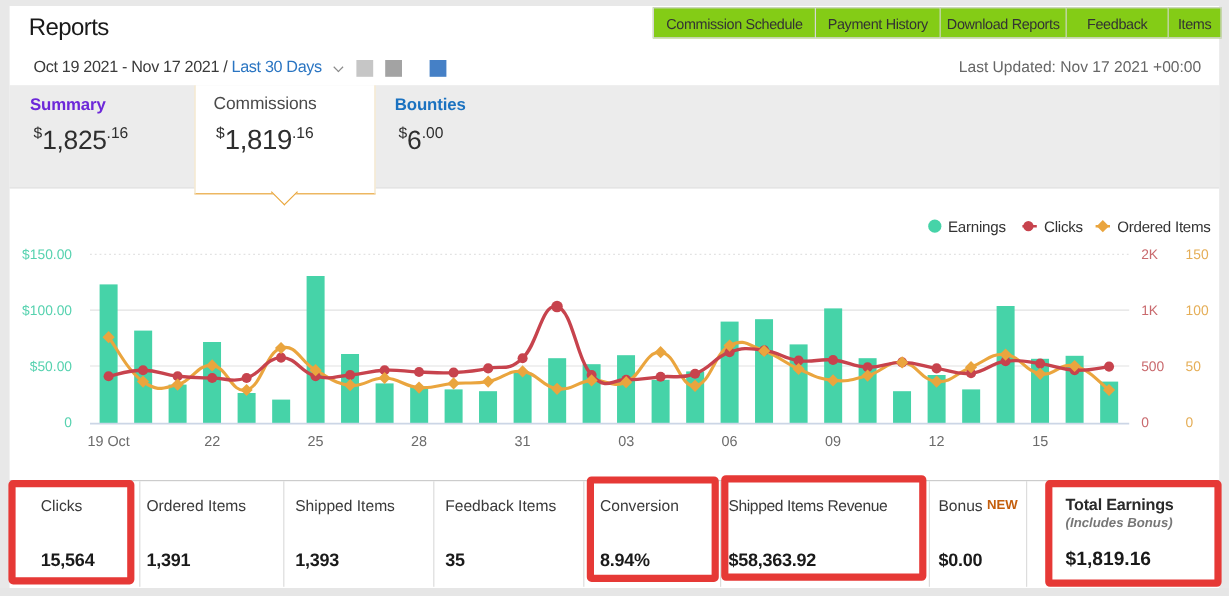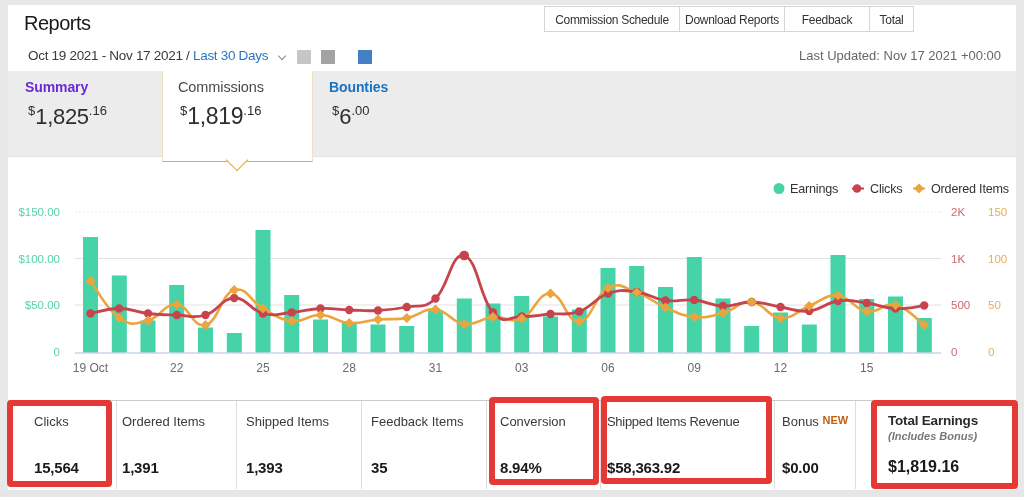--- a/index.html
+++ b/index.html
@@ -1,31 +1,32 @@
 <!DOCTYPE html>
 <html><head>
 <meta charset="utf-8">
 <style>
 * { margin:0; padding:0; box-sizing:border-box; }
 html,body { width:1024px; height:497px; background:#e8e8e8; font-family:"Liberation Sans",sans-serif; position:relative; overflow:hidden; }
 .abs { position:absolute; }
-.btns div { border:1px solid #d6d6d6; background:#ffffff; font-size:12px; color:#333; text-align:center; line-height:27px; white-space:nowrap; letter-spacing:-0.3px; overflow:hidden; }
+.btns div { border:1px solid #d6d6d6; background:#84cc16; font-size:12px; color:#333; text-align:center; line-height:27px; white-space:nowrap; letter-spacing:-0.3px; overflow:hidden; }
 </style>
 </head>
 <body>
 
 <div class="abs" style="left:8px;top:5px;width:1008px;height:485px;background:#fff;"></div>
 
 <div class="abs" style="left:24px;top:12px;font-size:20px;font-weight:500;color:#191919;letter-spacing:-0.5px;">Reports</div>
 
 <div class="abs btns" style="left:544px;top:6px;height:26px;display:flex;">
   <div style="width:136px;">Commission Schedule</div>
+  <div style="width:104px;border-left:none;">Payment History</div>
   <div style="width:105px;border-left:none;">Download Reports</div>
   <div style="width:85px;border-left:none;">Feedback</div>
-  <div style="width:44px;border-left:none;">Total</div>
+  <div style="width:44px;border-left:none;">Items</div>
 </div>
 
 <div class="abs" style="left:28px;top:48px;font-size:13.5px;color:#3a3a3a;letter-spacing:-0.3px;">Oct 19 2021 - Nov 17 2021 / <span style="color:#2a75c2;">Last 30 Days</span> <span style="display:inline-block;width:6px;height:6px;border-right:1.5px solid #8a8a8a;border-bottom:1.5px solid #8a8a8a;transform:rotate(45deg);vertical-align:1px;margin-left:7px;"></span></div>
 <div class="abs" style="left:297px;top:50px;width:14px;height:14px;background:#c6c6c6;"></div>
 <div class="abs" style="left:321px;top:50px;width:14px;height:14px;background:#a3a3a3;"></div>
 <div class="abs" style="left:358px;top:50px;width:14px;height:14px;background:#4580c6;"></div>
 <div class="abs" style="right:23px;top:48px;font-size:13px;color:#666;">Last Updated: Nov 17 2021 +00:00</div>
 
 <div class="abs" style="left:8px;top:71px;width:1008px;height:86px;background:#ececec;border-bottom:1px solid #e2e2e2;"></div>
 

